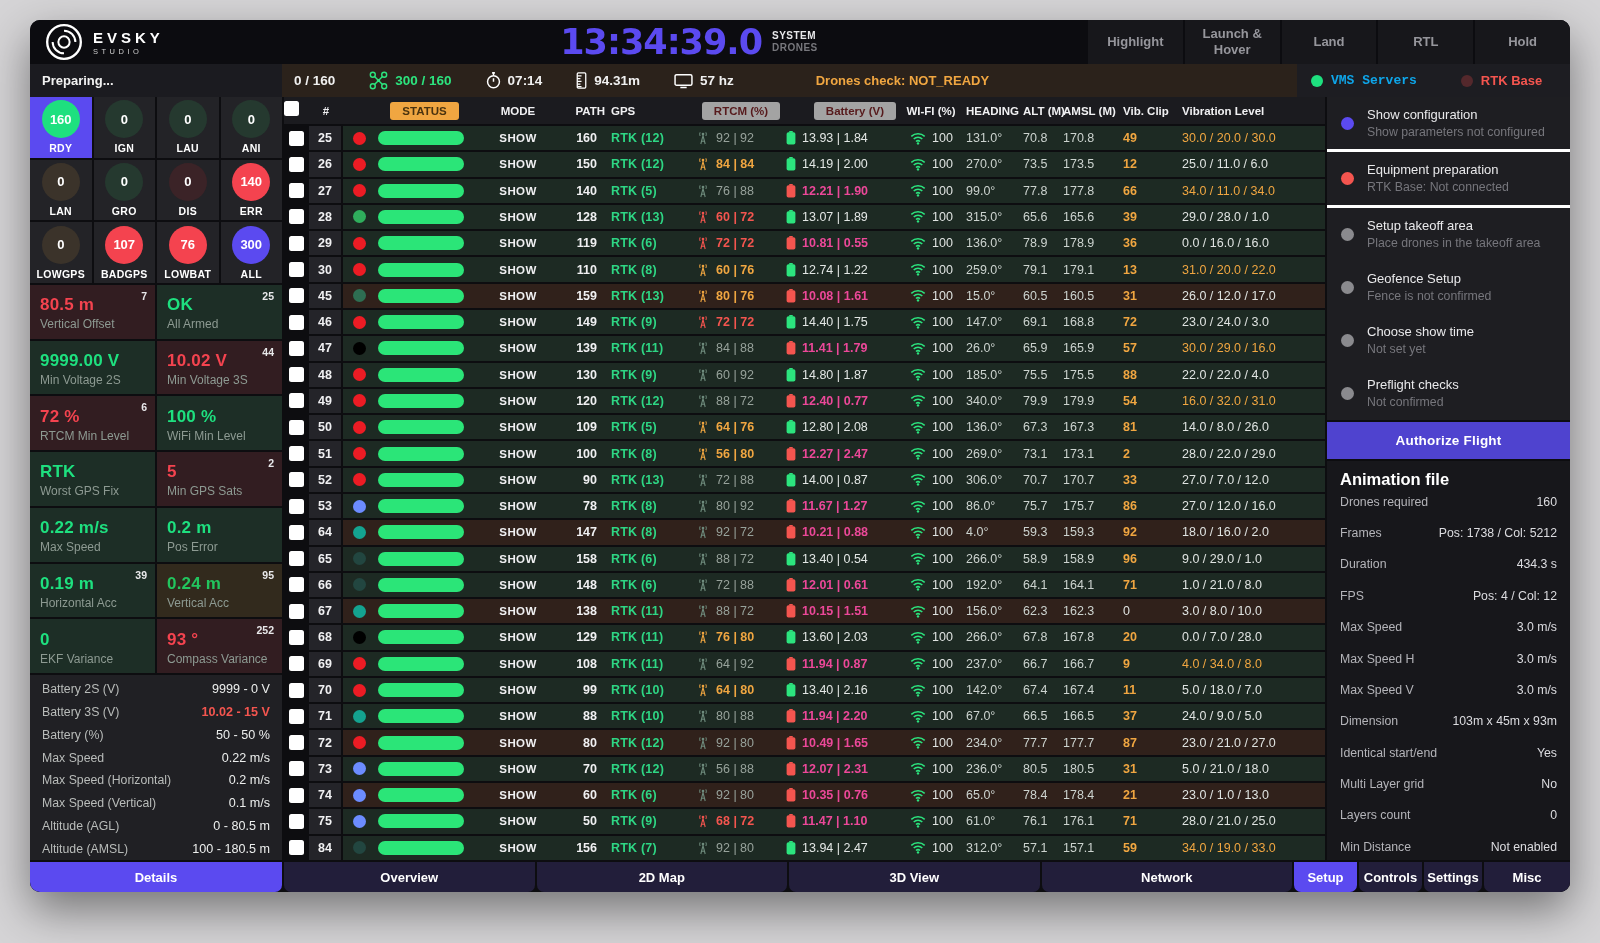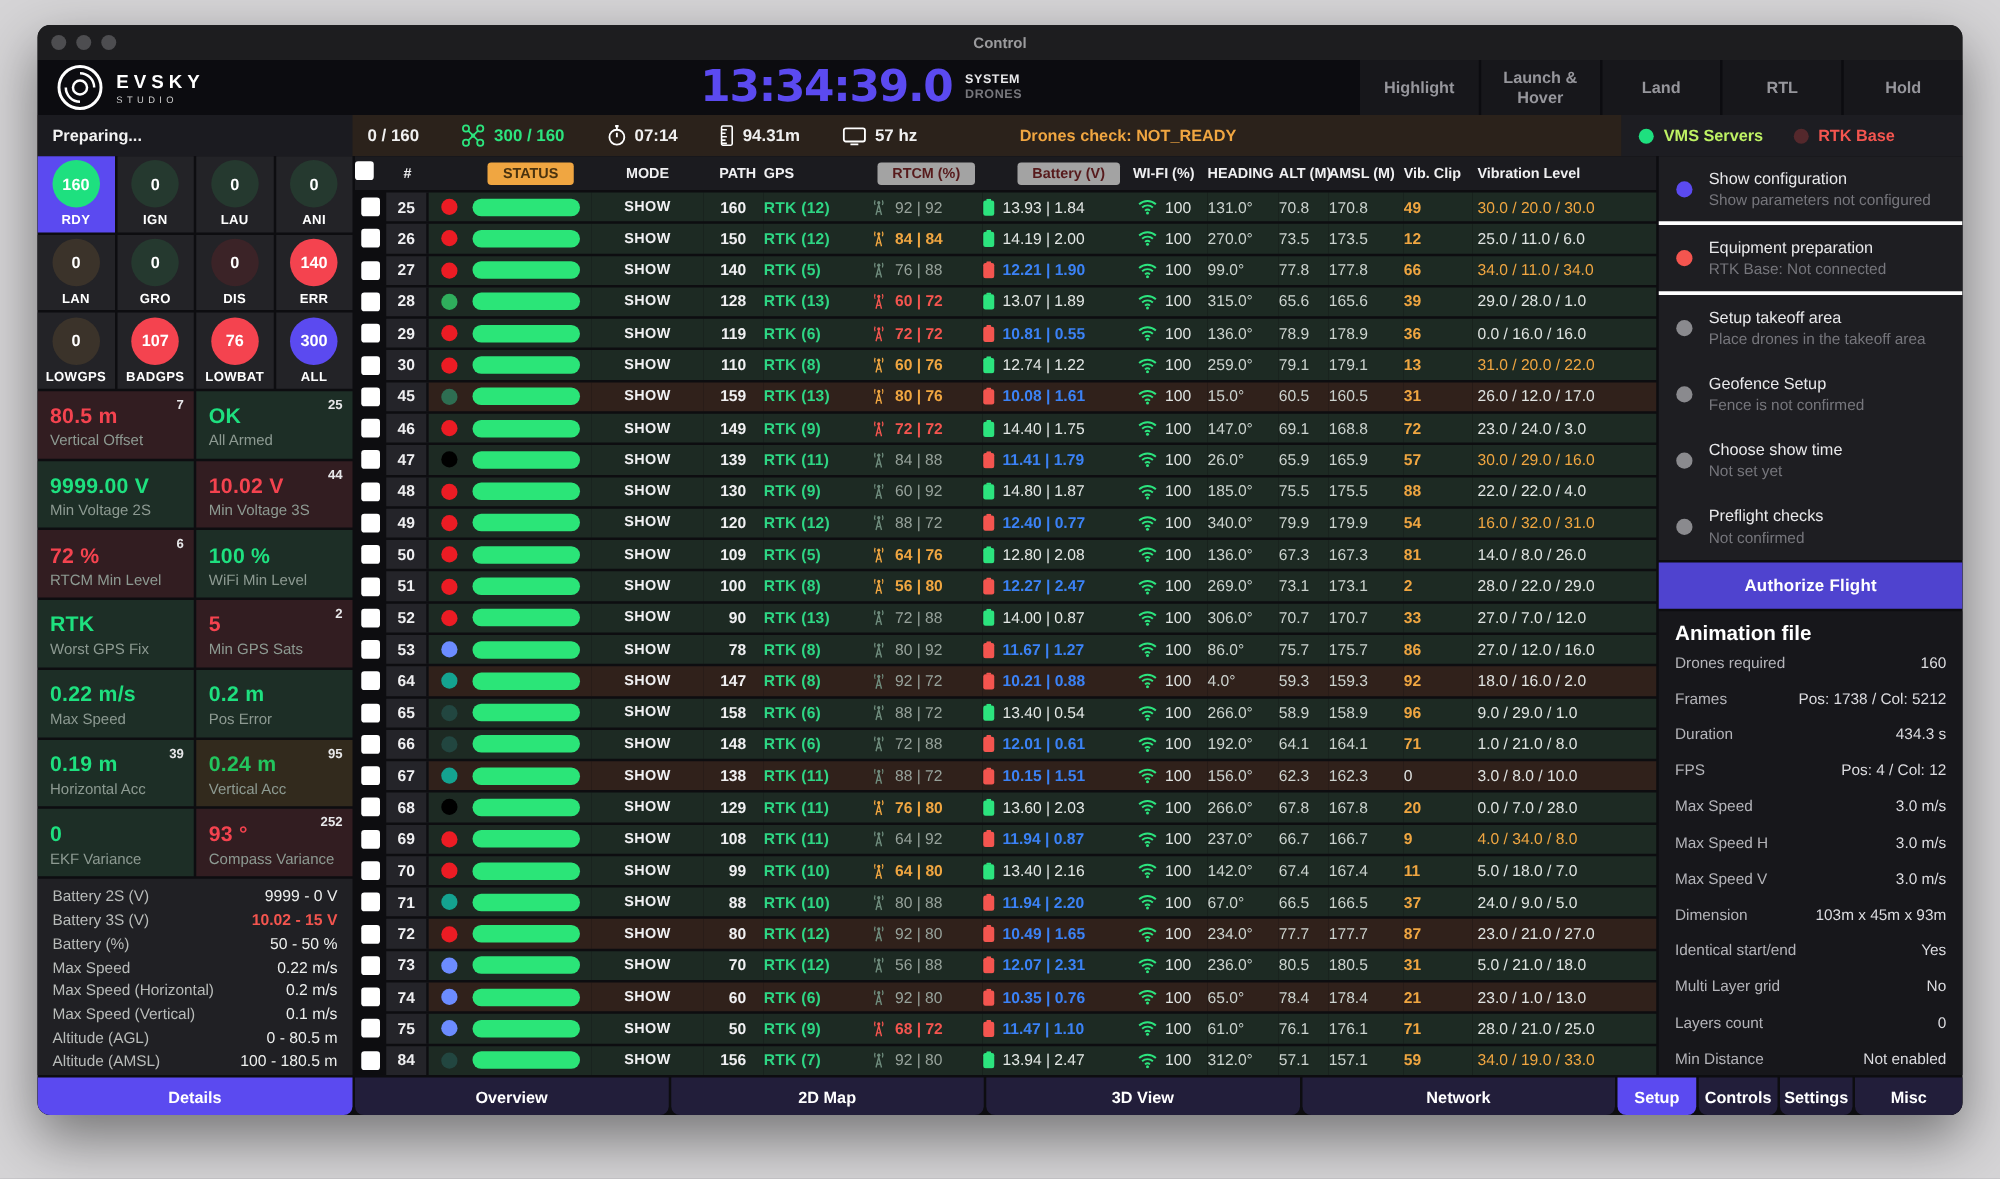--- a/index.html
+++ b/index.html
@@ -30,21 +30,21 @@
   .sb-left { width:252px; background:#1b1b20; display:flex; align-items:center; padding-left:12px; flex:none; margin-right:2px; }
   .sb-left span { color:#f2f2f2; font-size:13px; font-weight:bold; }
   .sb-mid { flex:1; display:flex; align-items:center; gap:34px; padding-left:10px; }
   .sb-item { display:flex; align-items:center; gap:7px; color:#f0f0f0; font-size:13.5px; font-weight:bold; }
   .sb-item.green { color:#2ce47e; }
   .sb-check { color:#f0a641; font-size:13px; font-weight:bold; margin-left:48px; }
   .sb-right { width:273px; background:#1d1d22; display:flex; align-items:center; flex:none; margin-left:2px; gap:8px; padding-left:14px; }
   .sdot { width:12px; height:12px; border-radius:50%; flex:none; }
   .sdot.green { background:#1ee07f; }
   .sdot.darkred { background:#54282c; }
-  .sb-vms { color:#bef264; font-size:13px; font-weight:bold; margin-right:16px; }
+  .sb-vms { color:#0ea5e9; font-size:13px; font-weight:bold; margin-right:36px;font-family:Liberation Mono, monospace; }
   .sb-rtk { color:#f4554f; font-size:13px; font-weight:bold; }
 
   
   .content { flex:1; display:flex; gap:2px; background:#0d0d10; min-height:0; }
 
   
   .left { width:252px; flex:none; display:flex; flex-direction:column; gap:2px; min-height:0; }
   .tiles { display:grid; grid-template-columns:repeat(4,1fr); gap:2px; height:186px; flex:none; }
   .tile { background:#232327; display:flex; flex-direction:column; align-items:center; justify-content:center; gap:4px; cursor:pointer; }
   .tile.sel { background:#5b4af0; }
@@ -87,21 +87,21 @@
   .dot.black{background:#000}.dot.blue{background:#6c8cff}.dot.teal{background:#14a390}.dot.dark-teal{background:#224640}
   .pill { width:86px; height:14px; border-radius:7px; background:#2be578; margin-left:2px; }
   .cell.mode { justify-content:center; color:#f0f0f2; font-size:11.5px; font-weight:bold; letter-spacing:.4px; }
   .cell.path { justify-content:flex-end; padding-right:14px; color:#f0f0f2; font-size:12.5px; font-weight:bold; }
   .cell.gps { color:#2ed684; font-size:12.5px; font-weight:bold; letter-spacing:.2px; }
   .icpair { display:flex; align-items:center; gap:6px; }
   .ic { display:inline-flex; align-items:center; }
   .ant-ic.gray{color:#6f8c7d}.ant-ic.orange{color:#f0a641}.ant-ic.red{color:#f4554f}
   .rtcm-tx.gray{color:#97a29b;font-size:12.5px}.rtcm-tx.orange{color:#f0a641;font-weight:bold;font-size:12.5px}.rtcm-tx.red{color:#f4554f;font-weight:bold;font-size:12.5px}
   .bat-ic.ok{color:#2ce47e}.bat-ic.low{color:#f4554f}
-  .bat-tx.ok{color:#e3e7e5;font-size:12.5px}.bat-tx.low{color:#3b82f6;font-weight:bold;font-size:12.5px}
+  .bat-tx.ok{color:#e3e7e5;font-size:12.5px}.bat-tx.low{color:#ec4899;font-weight:bold;font-size:12.5px}
   .wifi-ic{color:#2ce47e}
   .wifi-tx{color:#dfe3e1;font-size:12.5px}
   .cell.num { color:#ccd3cf; font-size:12.5px; }
   .clip-tx.orange{color:#f0a641;font-weight:bold;font-size:12.5px}.clip-tx.white{color:#dfe3e1;font-size:12.5px}
   .vib-tx.orange{color:#f0a641;font-size:12.5px}.vib-tx.white{color:#dfe3e1;font-size:12.5px}
 
   
   .right { width:243px; flex:none; display:flex; flex-direction:column; min-height:0; }
   .checklist { background:#1e1e22; flex:none; }
   .chk-item { display:flex; gap:13px; padding:10px 14px 9px; align-items:flex-start; min-height:53px; cursor:pointer; }
@@ -128,28 +128,20 @@
   .tab.w62 { width:63px; flex:none; }
   .tab.w57 { width:58px; flex:none; }
   .tab.misc { width:86px; flex:none; }
   svg { display:block; }
 </style>
 </head>
 <body>
 
 <div class="window">
 
-  <div class="titlebar">
-    <div class="lights">
-      <span class="light"></span>
-      <span class="light"></span>
-      <span class="light"></span>
-    </div>
-    <div class="wtitle">Control</div>
-  </div>
 
   <div class="header">
     <div class="logo-wrap">
       <span>
         <svg width="40" height="40" viewBox="0 0 44 44" fill="none">
           <circle cx="22" cy="22" r="18.5" stroke="#fff" stroke-width="2.6"></circle>
           <circle cx="22" cy="22" r="6.2" stroke="#fff" stroke-width="2.2"></circle>
           <path d="M22 9.5 A12.5 12.5 0 0 1 34.5 22" stroke="#fff" stroke-width="2.2"></path>
           <path d="M22 34.5 A12.5 12.5 0 0 1 9.5 22" stroke="#fff" stroke-width="2.2"></path>
         </svg>

